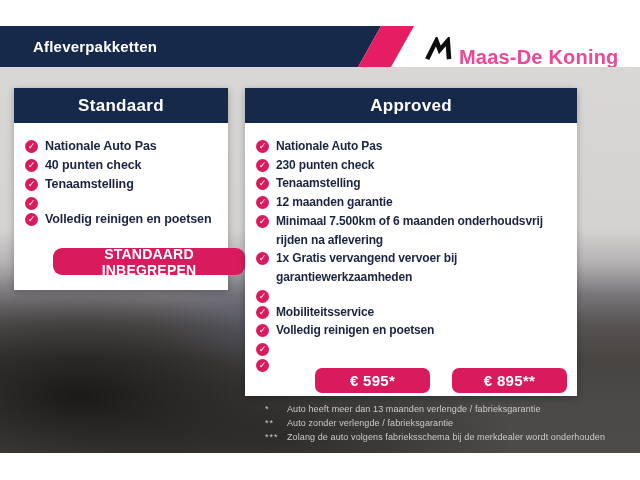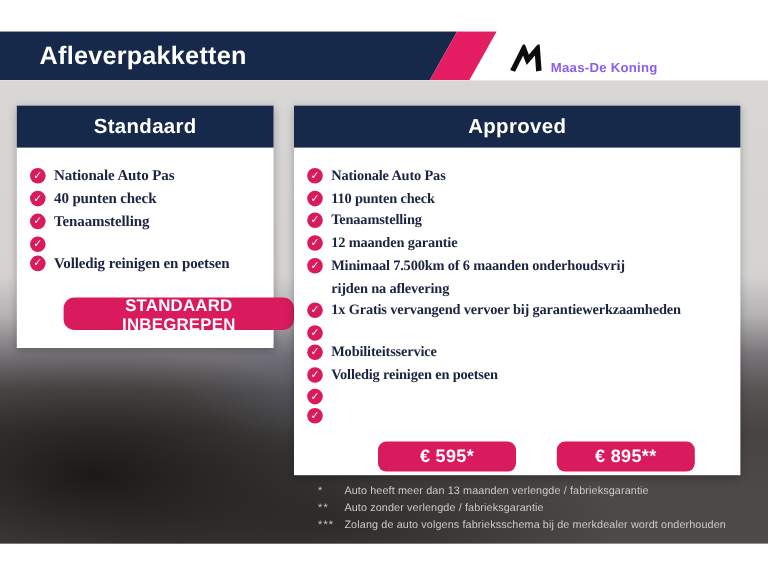--- a/index.html
+++ b/index.html
@@ -15,78 +15,78 @@
     background:var(--navy,#17294a);
     clip-path:polygon(0 0,100% 0,calc(100% - 23px) 100%,0 100%);
   }
   .banner-pink{
     position:absolute;left:358px;top:26px;width:56px;height:41px;
     background:var(--banner_pink,#e51e63);
     clip-path:polygon(23px 0,100% 0,calc(100% - 23px) 100%,0 100%);
   }
   .banner-title{
     position:absolute;left:33px;top:26px;height:41px;display:flex;align-items:center;
-    color:#ffffff;font-size:21px;font-weight:700;letter-spacing:.2px;
+    color:#ffffff;font-size:15px;font-weight:700;letter-spacing:.2px;
   }
   .brand{
     position:absolute;left:424px;top:36px;height:26px;
     display:flex;align-items:center;gap:7px;
   }
   .brand svg{display:block;}
-  .brand-name{color:#8b5cf6;font-size:11px;font-weight:700;letter-spacing:.2px;margin-top:16px;}
+  .brand-name{color:#ec4899;font-size:20px;font-weight:700;letter-spacing:.2px;margin-top:16px;}
   
   .stage{
     position:absolute;left:0;top:67px;width:640px;height:386px;
     background:
       radial-gradient(260px 90px at 330px 250px, rgba(86,96,126,.50), rgba(86,96,126,0) 70%),
       radial-gradient(340px 150px at 80px 330px, rgba(14,12,10,.78), rgba(14,12,10,0) 72%),
       radial-gradient(300px 110px at 290px 370px, rgba(24,22,20,.55), rgba(24,22,20,0) 75%),
       linear-gradient(#d8d7d6 0%, #d4d3d2 42%, #b2b0b0 51%, #79757a 59%, #565352 67%, #474442 76%, #4b4a48 88%, #4c4b49 100%);
   }
   
   .card{
     position:absolute;background:#ffffff;
     box-shadow:0 2px 7px rgba(0,0,0,.28);
   }
   .card-standard{left:14px;top:88px;width:214px;height:202px;}
-  .card-approved{left:245px;top:88px;width:372px;height:308px;}
+  .card-approved{left:245px;top:88px;width:332px;height:308px;}
   .card-header{
     height:35px;background:var(--navy,#17294a);
     display:flex;align-items:center;justify-content:center;
     color:#ffffff;font-size:17px;font-weight:700;letter-spacing:.3px;
   }
   .card-list{list-style:none;margin:0;padding:14px 6px 0 11px;}
   .row{display:flex;align-items:flex-start;}
   .check{
     flex:0 0 13px;width:13px;height:13px;border-radius:50%;
     background:var(--pink,#d81b5e);
     display:flex;align-items:center;justify-content:center;
     color:#ffffff;font-size:9px;font-weight:700;line-height:1;
     margin:3px 7px 0 0;
   }
   .row-text{
-    color:var(--text_navy,#1b2440);font-weight:700;white-space:pre-line;font-family:Liberation Serif, serif;
+    color:var(--text_navy,#1b2440);font-weight:700;white-space:pre-line;
   }
   .card-standard .row-text{font-size:12.5px;line-height:19px;letter-spacing:-.1px;}
   .card-approved .row-text{font-size:12px;line-height:18.7px;letter-spacing:-.15px;}
   .btn{
     background:var(--pink,#d81b5e);color:#ffffff;border:none;
     font-family:inherit;font-weight:700;cursor:pointer;
     display:flex;align-items:center;justify-content:center;
   }
   .btn-included{
     position:absolute;left:11px;top:160px;width:192px;height:27px;
     border-radius:9px;font-size:14px;letter-spacing:.2px;margin-left:28px;
   }
   .btn-price{
     position:absolute;top:280px;width:115px;height:25px;
     border-radius:7px;font-size:15px;letter-spacing:.3px;
   }
   .btn-price-1{left:70px;text-align:right;}
-  .btn-price-2{left:207px;margin-left:12px;}
+  .btn-price-2{left:207px;}
   
   .footnotes{position:absolute;left:245px;top:402px;width:390px;}
   .footnote{display:flex;color:#cdcac6;font-size:9px;line-height:14px;}
   .footnote .marker{flex:0 0 22px;margin-left:20px;letter-spacing:1px;}
   .footnote .ftext{flex:1;letter-spacing:.1px;}
   
 </style>
 </head>
 <body>
 
@@ -140,21 +140,21 @@
 <div class="card card-approved">
   <div class="card-header">Approved</div>
   <ul class="card-list" id="app-list">
   <li class="row">
     <span class="check">✓</span>
     <span class="row-text">Nationale Auto Pas</span>
   </li>
 
   <li class="row">
     <span class="check">✓</span>
-    <span class="row-text">110 punten check</span>
+    <span class="row-text">230 punten check</span>
   </li>
 
   <li class="row">
     <span class="check">✓</span>
     <span class="row-text">Tenaamstelling</span>
   </li>
 
   <li class="row">
     <span class="check">✓</span>
     <span class="row-text">12 maanden garantie</span>

